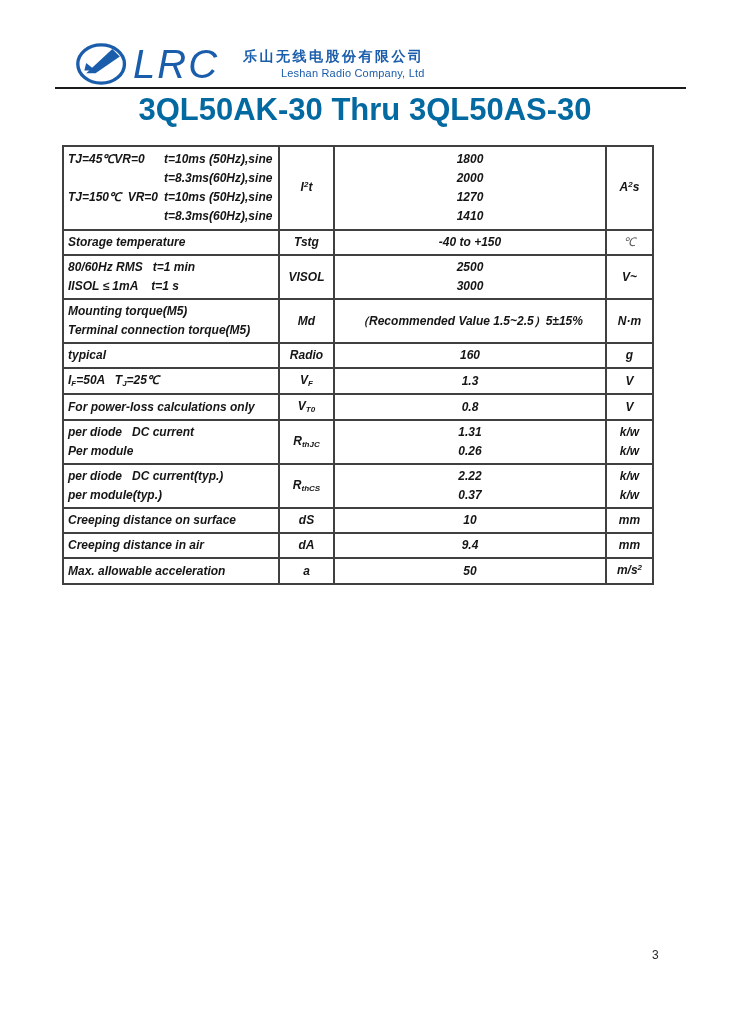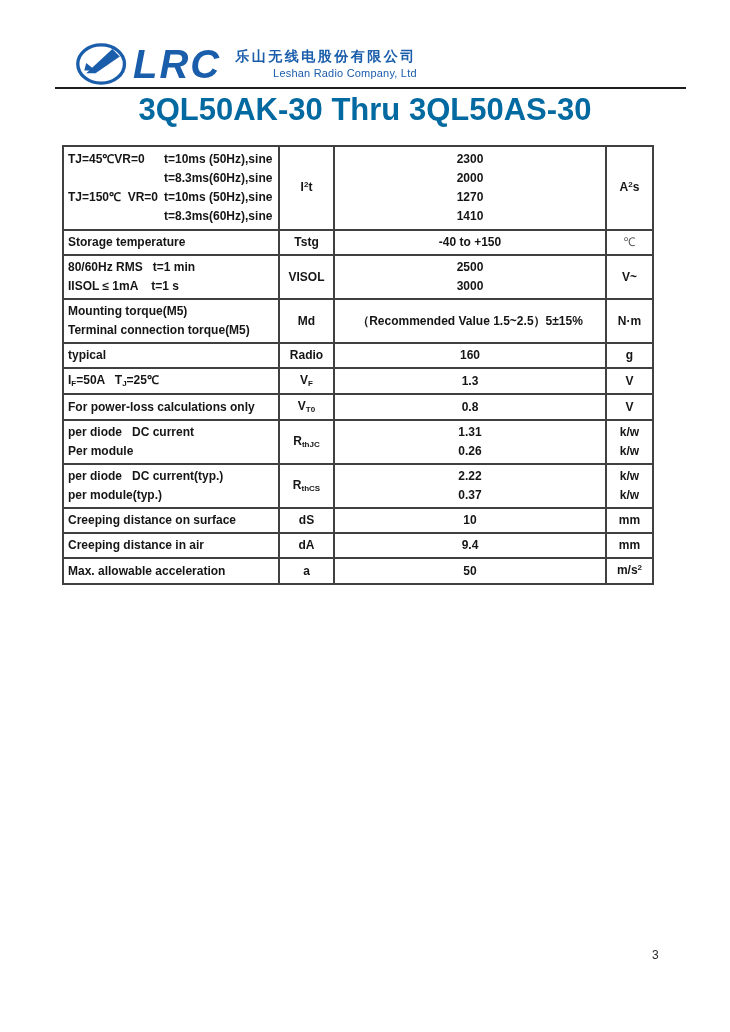--- a/index.html
+++ b/index.html
@@ -10,43 +10,43 @@
     background:#ffffff;
     font-family:"Liberation Sans", sans-serif;
     color:#1a1a1a;
     overflow:hidden;
     margin:0 auto;
   }
   
   .header { position:absolute; left:75px; top:42px; display:flex; align-items:flex-start; }
   .logo-mark { width:56px; height:44px; }
   .logo-text {
-    font-size:40px; font-weight:700; font-style:italic;
+    font-size:40px; font-weight:400; font-style:italic;
     color:#1a5dab; letter-spacing:2px; line-height:44px; margin-left:2px;
   }
-  .company-block { margin-left:14px; margin-top:6px; }
+  .company-block { margin-left:24px; margin-top:6px; }
   .company-cn { font-size:14px; font-weight:bold; color:#1a5dab; letter-spacing:2.5px; }
   .company-en { font-size:11px; color:#1a5dab; margin-top:1px; letter-spacing:0.2px;text-align:right; }
   .header-rule { position:absolute; left:55px; top:87px; width:631px; height:2px; background:#1c1c1c; }
   
   .doc-title {
     position:absolute; left:0; top:92px; width:730px;
     text-align:center; font-size:31px; font-weight:bold; color:#0369a1;
     letter-spacing:0px;
   }
   
   table.spec {
     position:absolute; left:62px; top:145px;
     width:590px; border-collapse:collapse;
     table-layout:fixed;
   }
   table.spec td {
     border:2px solid #404040;
     font-size:12px; font-weight:bold; color:#151515;
-    vertical-align:middle; padding:2px 4px;
+    vertical-align:middle; padding:2px 4px;font-style:italic;
   }
   td.cond  { width:216px; text-align:left; padding-left:7px; }
   td.sym   { width:55px;  text-align:center; }
   td.val   { width:272px; text-align:center; }
   td.unit  { width:47px;  text-align:center; }
   .line { line-height:19px; white-space:pre-wrap; }
   .sub { font-size:8px; position:relative; top:2px; }
   .sup { font-size:8px; position:relative; top:-4px; }
   .light { font-weight:400; color:#5a5a5a; }
   
@@ -79,21 +79,21 @@
           <td class="cond">
             <div class="line"><span style="display: inline-block; min-width: 96px;">TJ=45℃VR=0</span><span>t=10ms (50Hz),sine</span></div>
             <div class="line"><span style="display: inline-block; min-width: 96px;"></span><span>t=8.3ms(60Hz),sine</span></div>
             <div class="line"><span style="display: inline-block; min-width: 96px;">TJ=150℃  VR=0</span><span>t=10ms (50Hz),sine</span></div>
             <div class="line"><span style="display: inline-block; min-width: 96px;"></span><span>t=8.3ms(60Hz),sine</span></div>
           </td>
           <td class="sym">
             <div class="line"><span>I</span><span class="sup">2</span><span>t</span></div>
           </td>
           <td class="val">
-            <div class="line"><span>2300</span></div>
+            <div class="line"><span>1800</span></div>
             <div class="line"><span>2000</span></div>
             <div class="line"><span>1270</span></div>
             <div class="line"><span>1410</span></div>
           </td>
           <td class="unit">
             <div class="line"><span>A</span><span class="sup">2</span><span>s</span></div>
           </td>
         </tr>
         <tr style="height: 23px;">
           <td class="cond">

